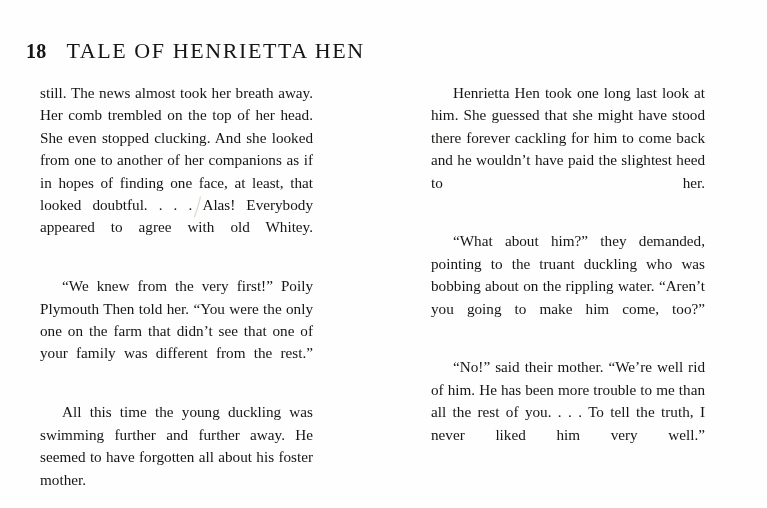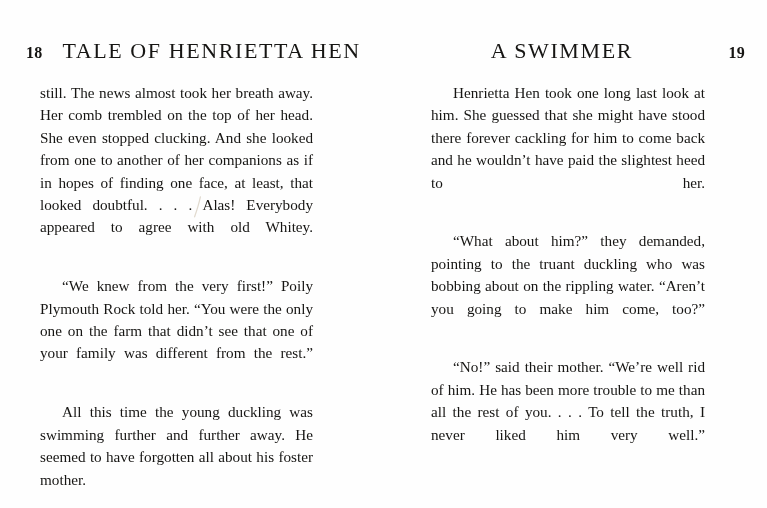--- a/index.html
+++ b/index.html
@@ -31,21 +31,21 @@
     display: flex;
     align-items: baseline;
     font-size: 17.5px;
     letter-spacing: 0.6px;
     white-space: nowrap;
   }
   .running-head.verso { left: 26px;  width: 301px; }
   .running-head.recto { left: 443px; width: 302px; }
 
   .folio {
-    font-size: 16px;
+    font-size: 20px;
     font-weight: 600;
     letter-spacing: 0.2px;
   }
   .head-title {
     font-size: 22px;
     letter-spacing: 1.6px;
   }
 
   .running-head.verso .folio     { margin-right: 20px; }
   .running-head.recto .head-title{ margin: 0 auto; }
@@ -95,34 +95,30 @@
 
 <div class="page-spread">
 
   <div class="running-head verso">
     <span class="folio">18</span>
     <span class="head-title">TALE OF HENRIETTA HEN</span>
   </div>
 
   <div class="column verso">
     <p class="para runon">still.  The news almost took her breath away.  Her comb trembled on the top of her head.  She even stopped clucking. And she looked from one to another of her companions as if in hopes of finding one face, at least, that looked doubtful. . . . Alas!  Everybody appeared to agree with old Whitey.</p>
-    <p class="para">“We knew from the very first!” Poily Plymouth Rock told her.  “You were the only one on the farm that didn’t see that one of your family was different from the rest.”</p>
+    <p class="para">“We knew from the very first!” Poily Plymouth Then told her.  “You were the only one on the farm that didn’t see that one of your family was different from the rest.”</p>
     <p class="para">All this time the young duckling was swimming further and further away.  He seemed to have forgotten all about his foster mother.</p>
   </div>
 
   <div class="pencil-mark">
     <svg width="9" height="22" viewBox="0 0 9 22" aria-hidden="true">
       <path d="M7.4 0.8 C6.2 6.5 4.1 13.5 1.6 20.8" stroke="#b9a98f" stroke-width="1.25" fill="none" stroke-linecap="round"></path>
     </svg>
   </div>
 
-  <div class="running-head recto">
-    <span class="head-title">A SWIMMER</span>
-    <span class="folio">19</span>
-  </div>
 
   <div class="column recto">
     <p class="para">Henrietta Hen took one long last look at him.  She guessed that she might have stood there forever cackling for him to come back and he wouldn’t have paid the slightest heed to her.</p>
     <p class="para">“What about him?” they demanded, pointing to the truant duckling who was bobbing about on the rippling water. “Aren’t you going to make him come, too?”</p>
     <p class="para">“No!” said their mother.  “We’re well rid of him.  He has been more trouble to me than all the rest of you. . . . To tell the truth, I never liked him very well.”</p>
   </div>
 
 </div>
 
 </body></html>

